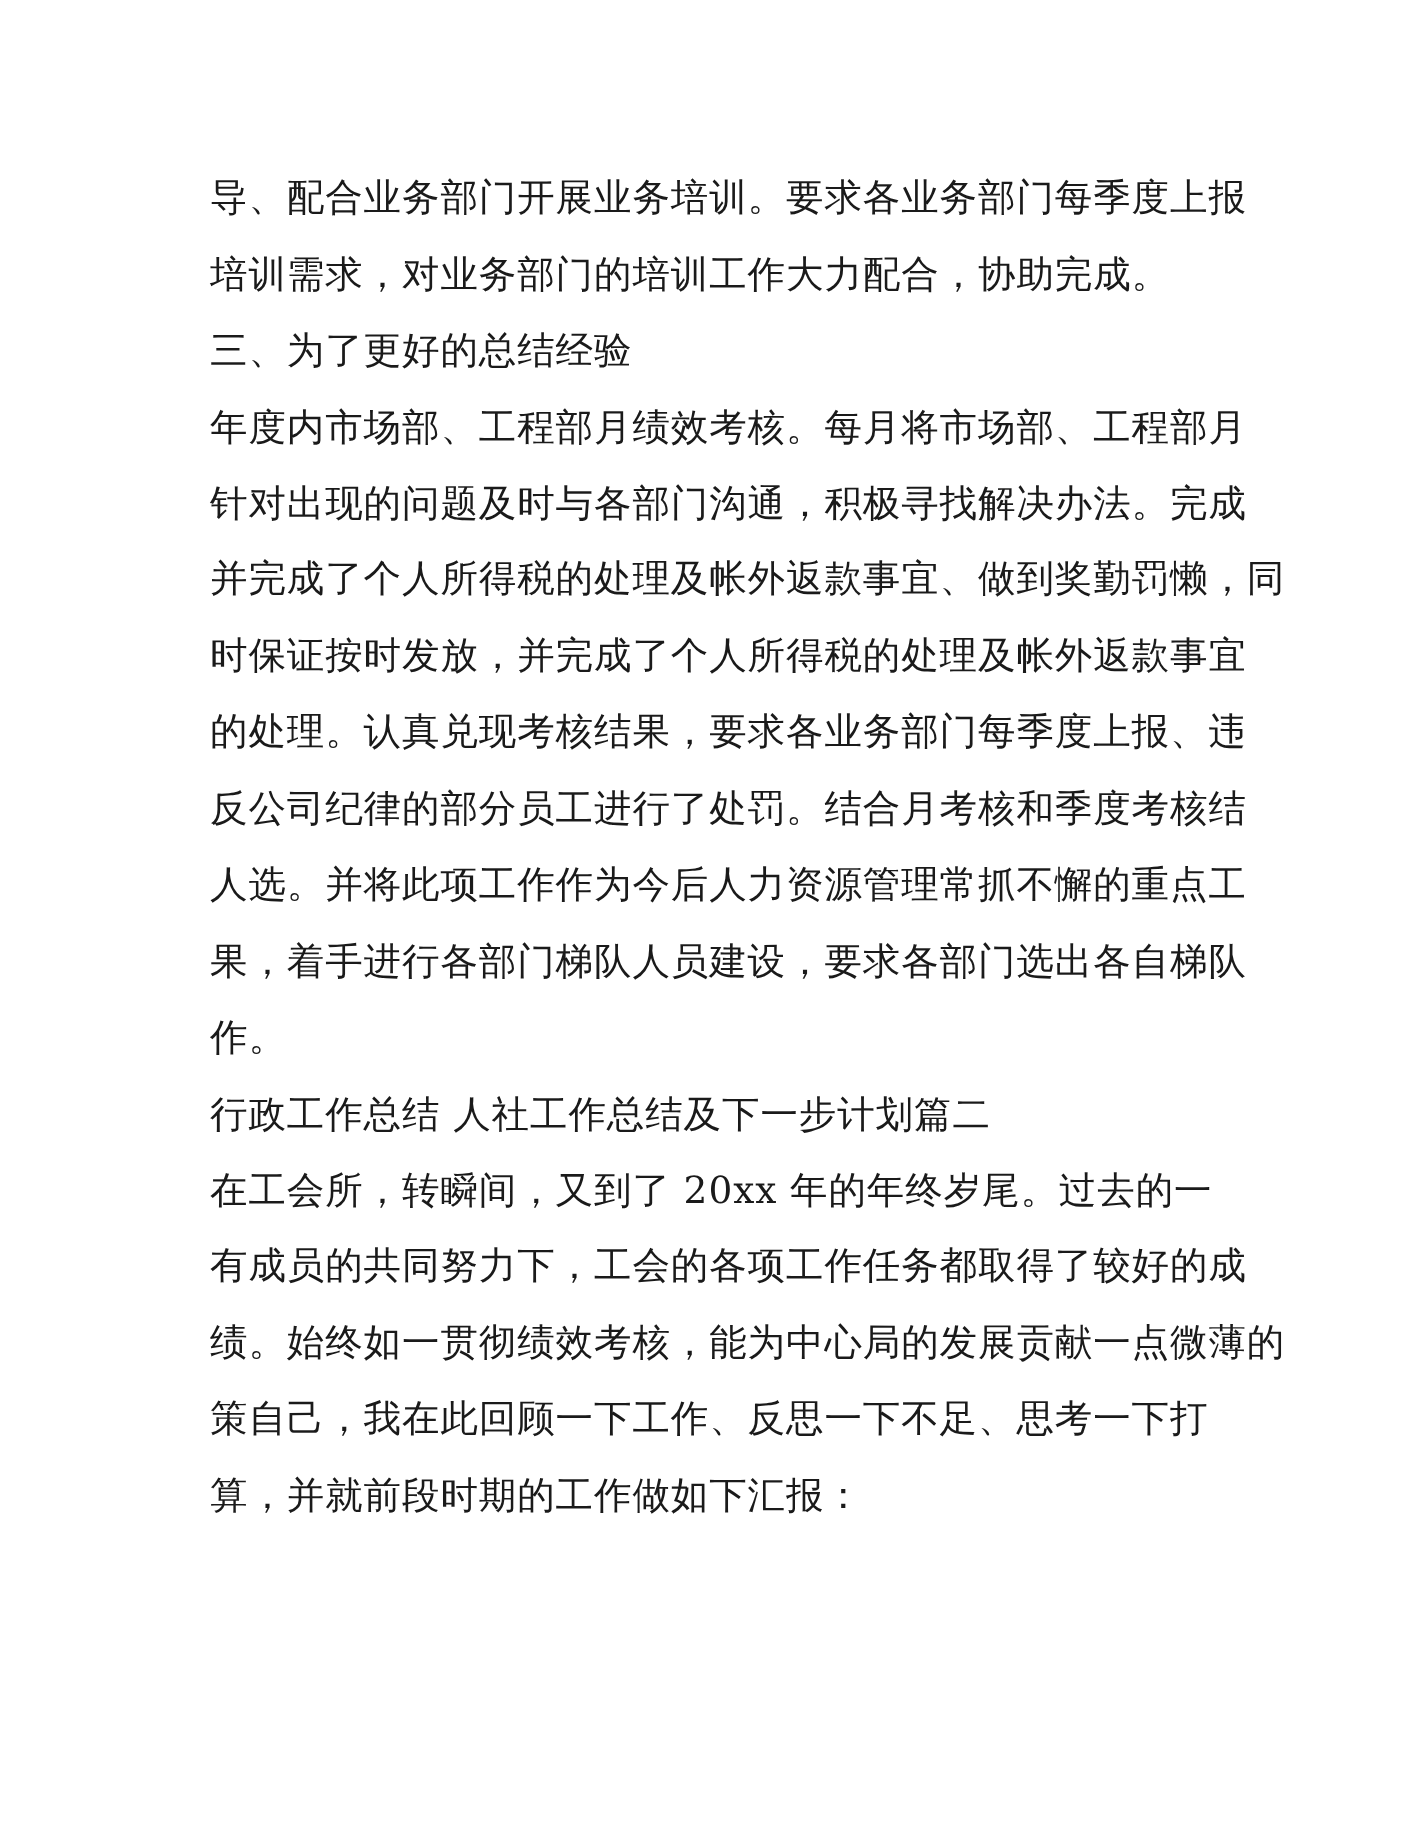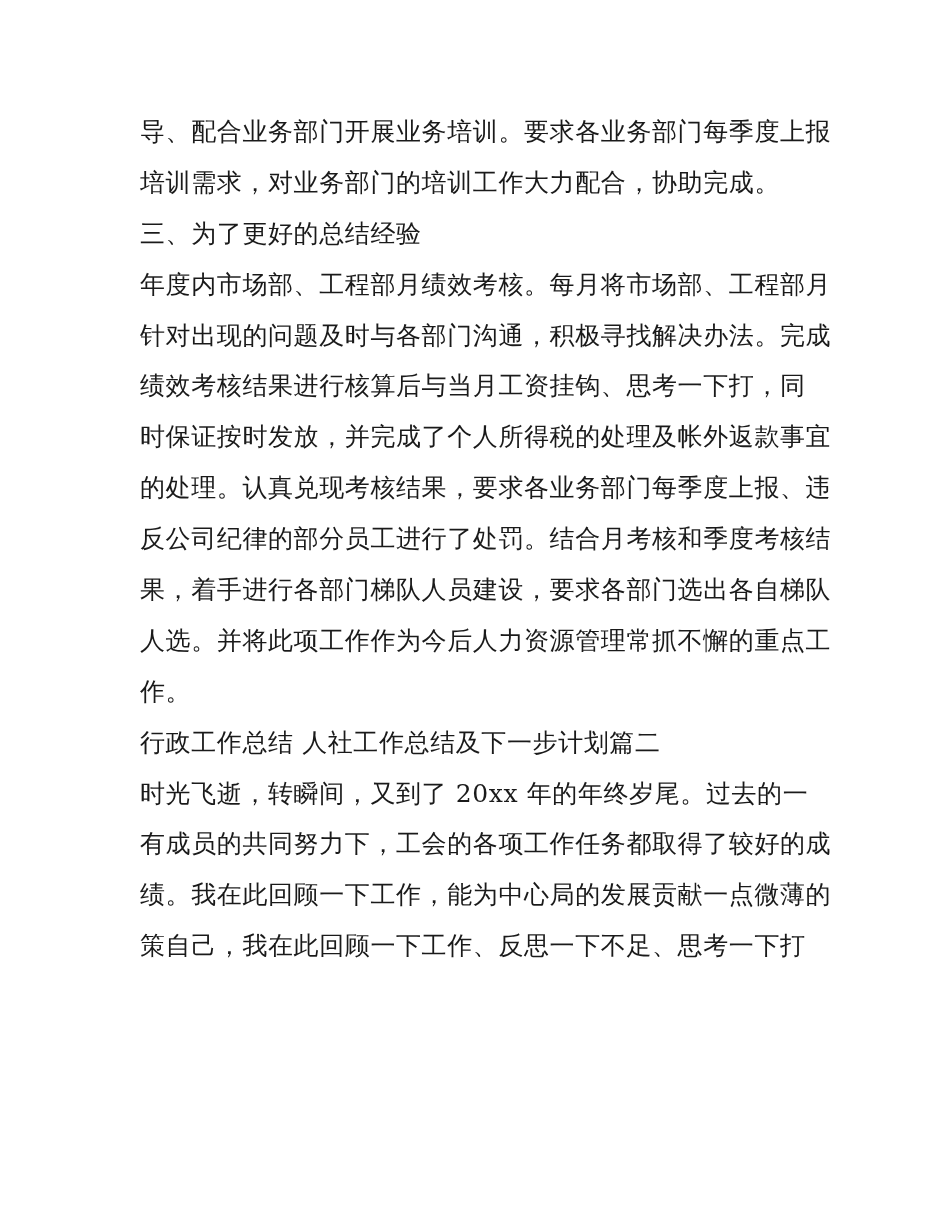--- a/index.html
+++ b/index.html
@@ -40,26 +40,27 @@
 </head>
 <body>
 
 <div class="page">
   <div class="content">
     <div class="line">导、配合业务部门开展业务培训。要求各业务部门每季度上报</div>
     <div class="line">培训需求，对业务部门的培训工作大力配合，协助完成。</div>
     <div class="line">三、为了更好的总结经验</div>
     <div class="line">年度内市场部、工程部月绩效考核。每月将市场部、工程部月</div>
     <div class="line">针对出现的问题及时与各部门沟通，积极寻找解决办法。完成</div>
-    <div class="line">绩效考核结果进行核算后与当月工资挂钩、思考一下打，同</div>
+    <div class="line">并完成了个人所得税的处理及帐外返款事宜、做到奖勤罚懒，同</div>
     <div class="line">时保证按时发放，并完成了个人所得税的处理及帐外返款事宜</div>
     <div class="line">的处理。认真兑现考核结果，要求各业务部门每季度上报、违</div>
     <div class="line">反公司纪律的部分员工进行了处罚。结合月考核和季度考核结</div>
+    <div class="line">人选。并将此项工作作为今后人力资源管理常抓不懈的重点工</div>
     <div class="line">果，着手进行各部门梯队人员建设，要求各部门选出各自梯队</div>
-    <div class="line">人选。并将此项工作作为今后人力资源管理常抓不懈的重点工</div>
     <div class="line">作。</div>
     <div class="line">行政工作总结 人社工作总结及下一步计划篇二</div>
-    <div class="line">时光飞逝，转瞬间，又到了 20xx 年的年终岁尾。过去的一</div>
+    <div class="line">在工会所，转瞬间，又到了 20xx 年的年终岁尾。过去的一</div>
     <div class="line">有成员的共同努力下，工会的各项工作任务都取得了较好的成</div>
-    <div class="line">绩。我在此回顾一下工作，能为中心局的发展贡献一点微薄的</div>
+    <div class="line">绩。始终如一贯彻绩效考核，能为中心局的发展贡献一点微薄的</div>
     <div class="line">策自己，我在此回顾一下工作、反思一下不足、思考一下打</div>
+    <div class="line">算，并就前段时期的工作做如下汇报：</div>
   </div>
 </div>
 
 </body></html>

